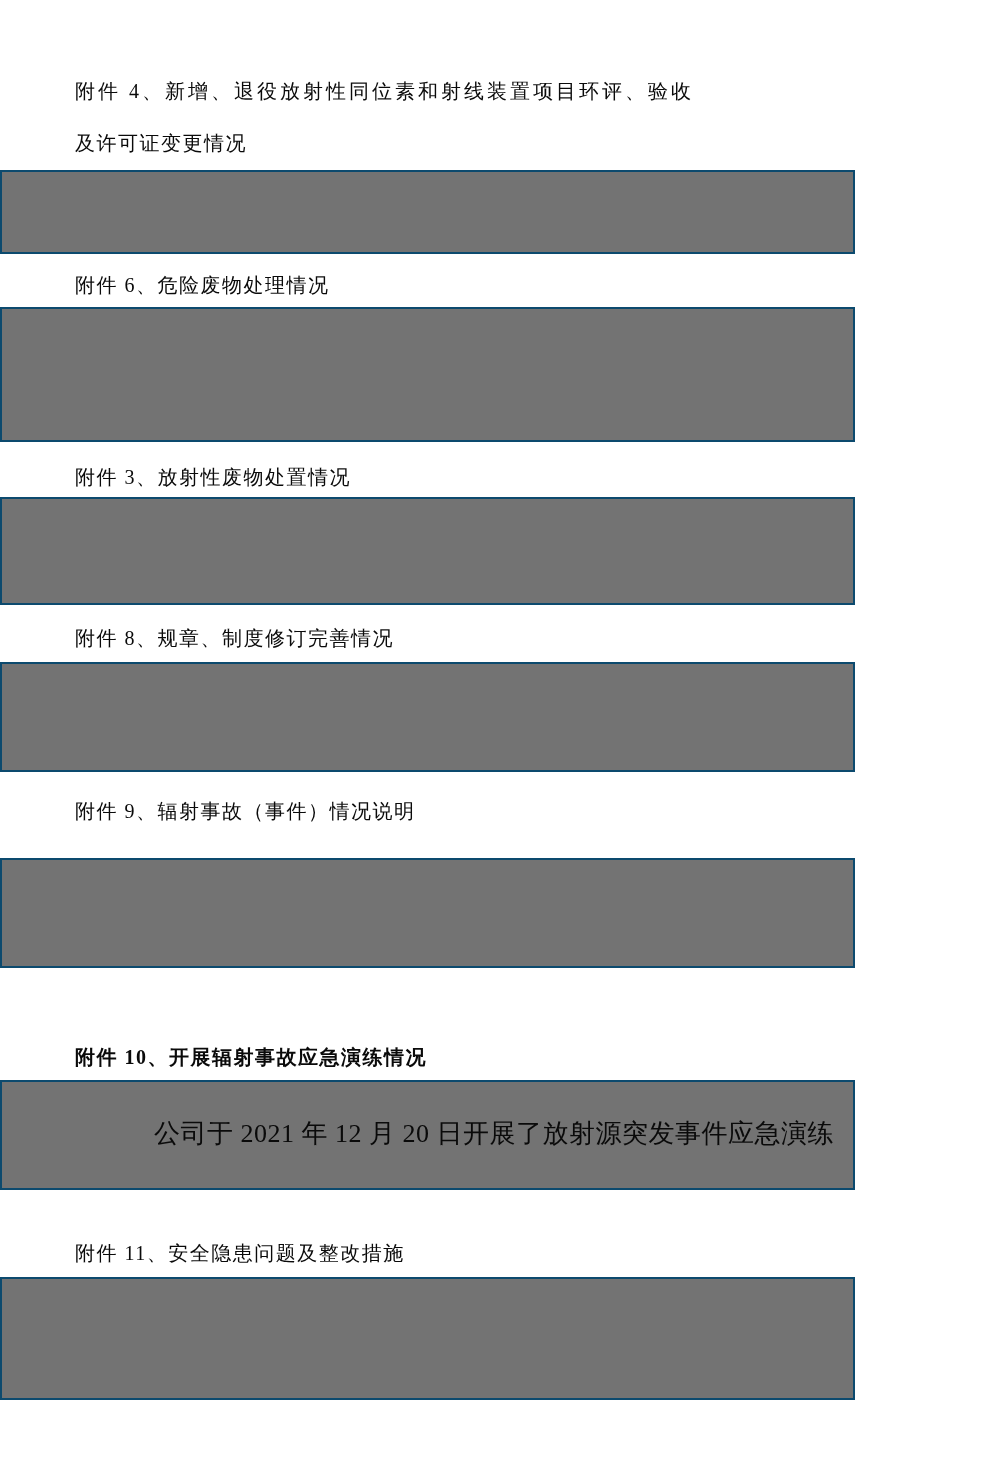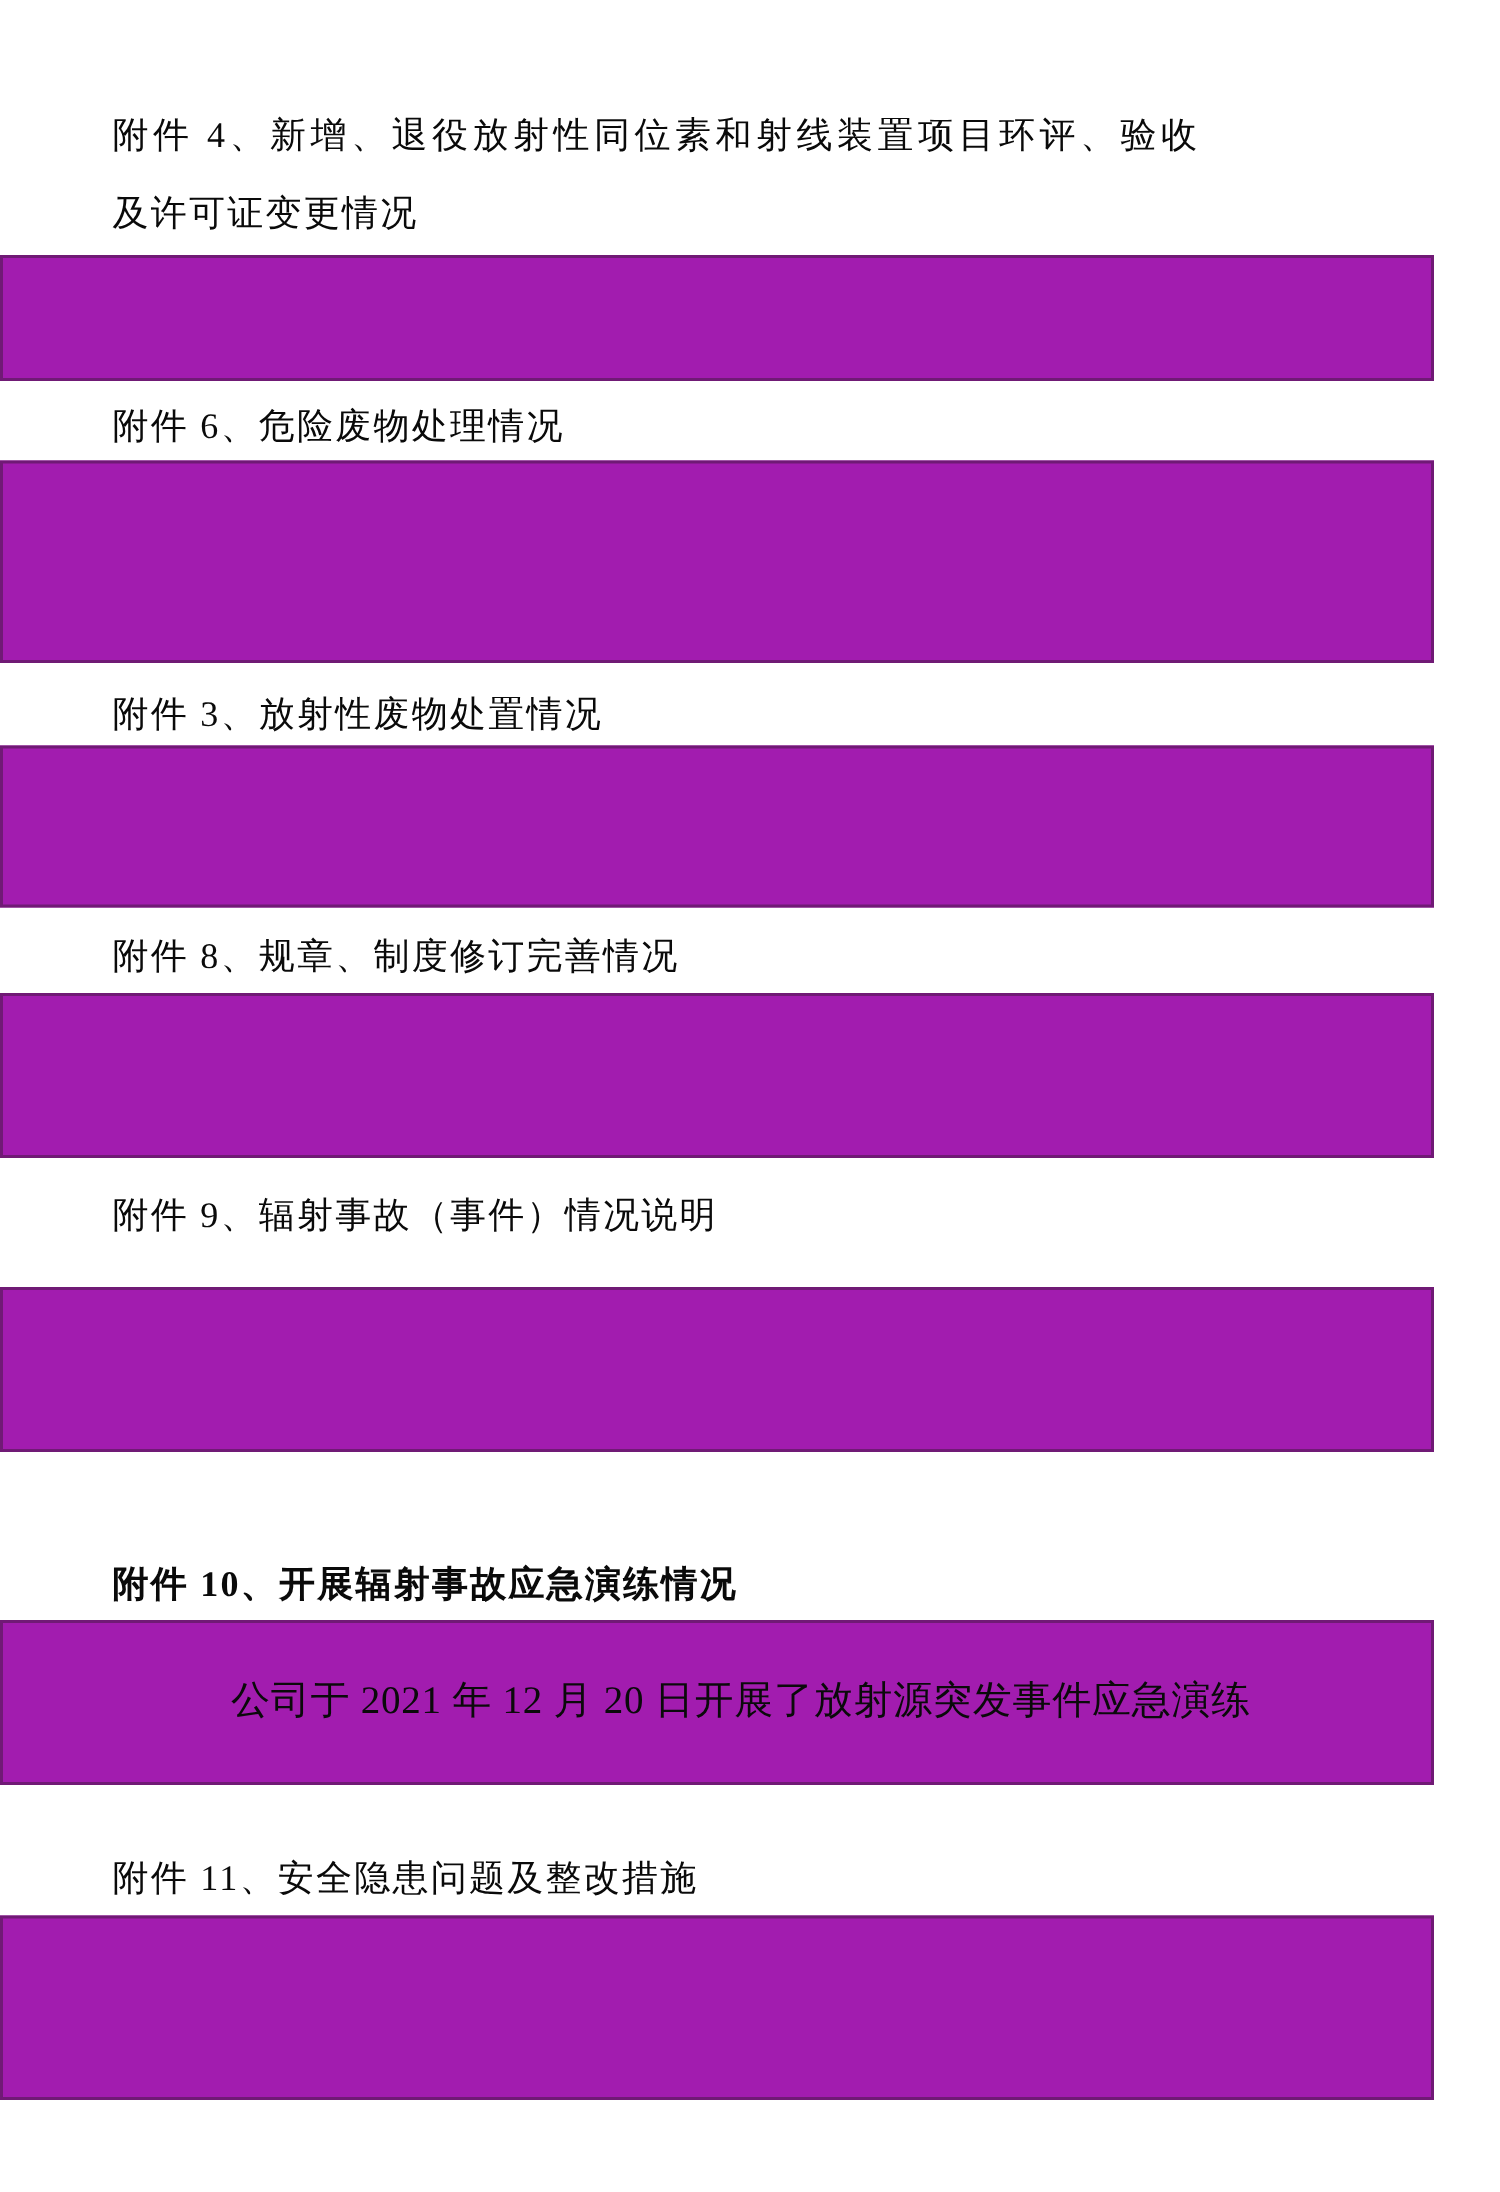--- a/index.html
+++ b/index.html
@@ -12,36 +12,36 @@
     width: 1000px;
     height: 1461px;
     background: #ffffff;
     font-family: "Liberation Serif", "DejaVu Serif", serif;
     color: #0a0a0a;
     overflow: hidden;
   }
   .heading {
     position: absolute;
     left: 75px;
-    font-size: 24px;
+    font-size: 20px;
     line-height: 34px;
     letter-spacing: 1.5px;
     white-space: nowrap;
     color: #0a0a0a;
   }
   .heading-wide {
     letter-spacing: 3px;
   }
   .answer-box {
     position: absolute;
     left: 0;
-    width: 956px;
+    width: 855px;
     box-sizing: border-box;
-    border: 2px solid #701a75;
-    background: #a21caf;
+    border: 2px solid #0c4a6e;
+    background: #737373;
   }
   .answer-box-text {
     margin-top: 36px;
     margin-left: 152px;
     font-size: 26px;
     line-height: 32px;
     letter-spacing: 0.5px;
     white-space: nowrap;
     color: #0a0a0a;
   }

